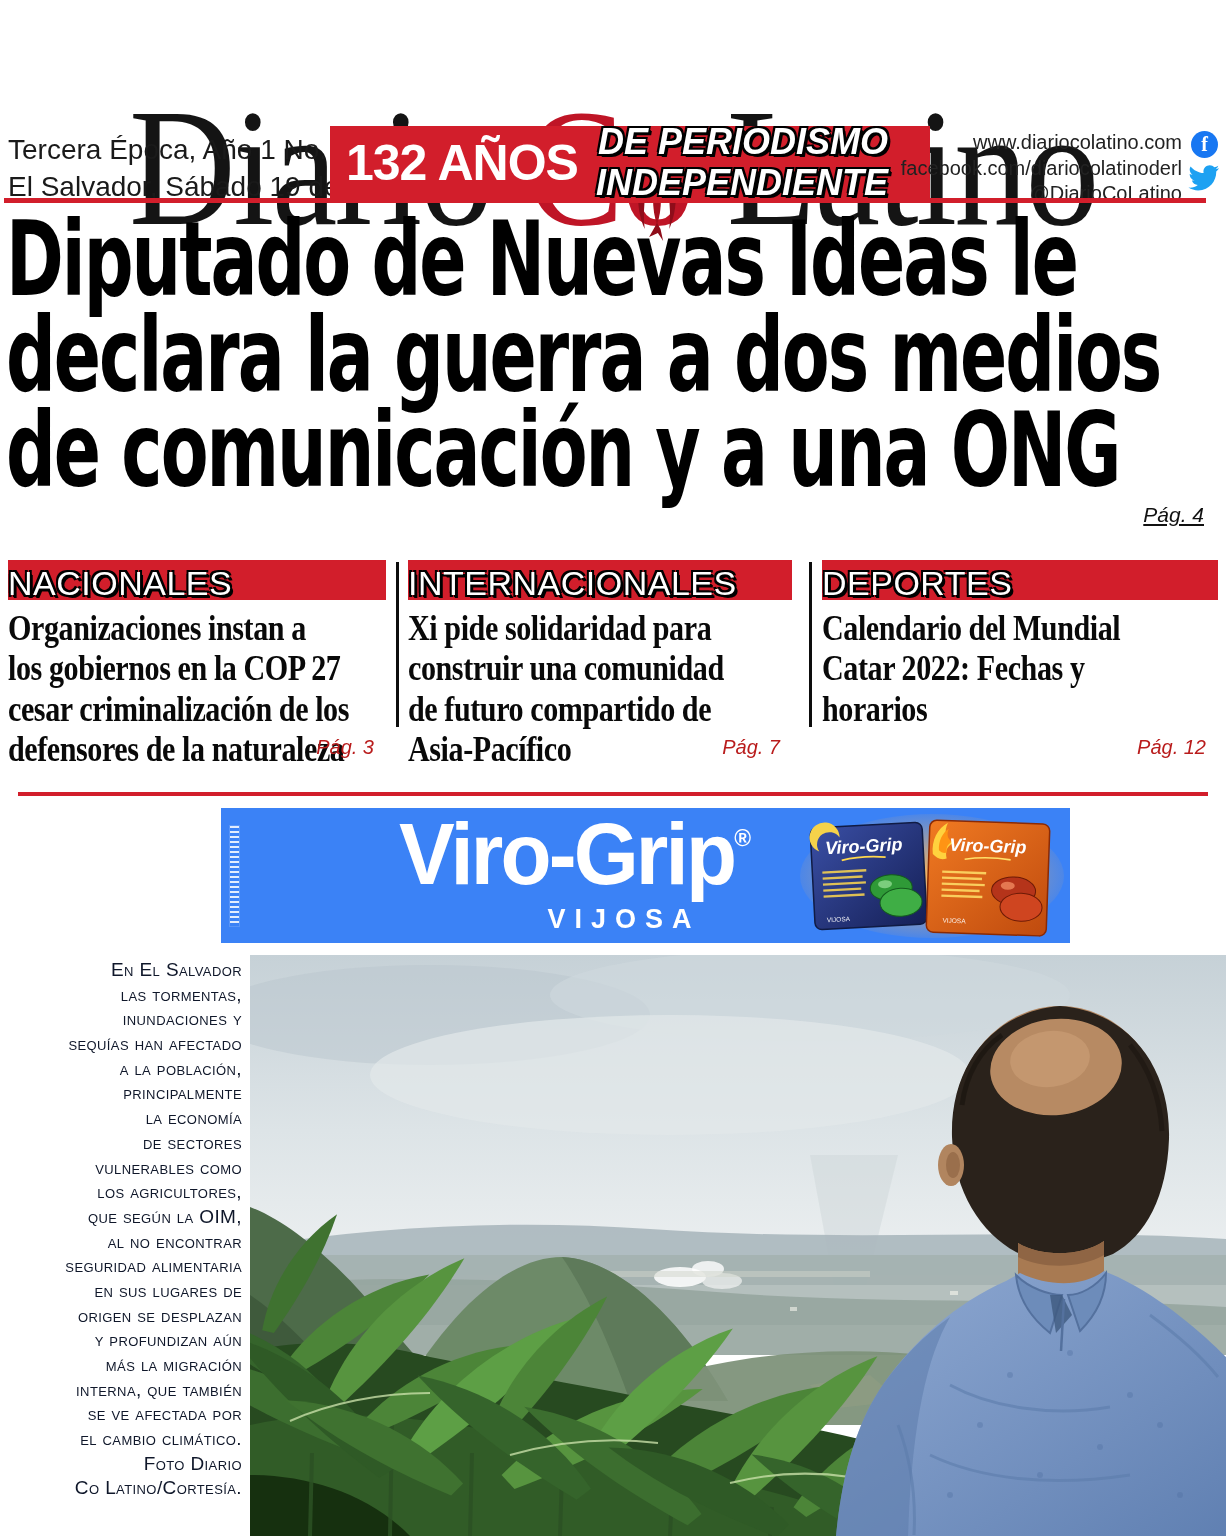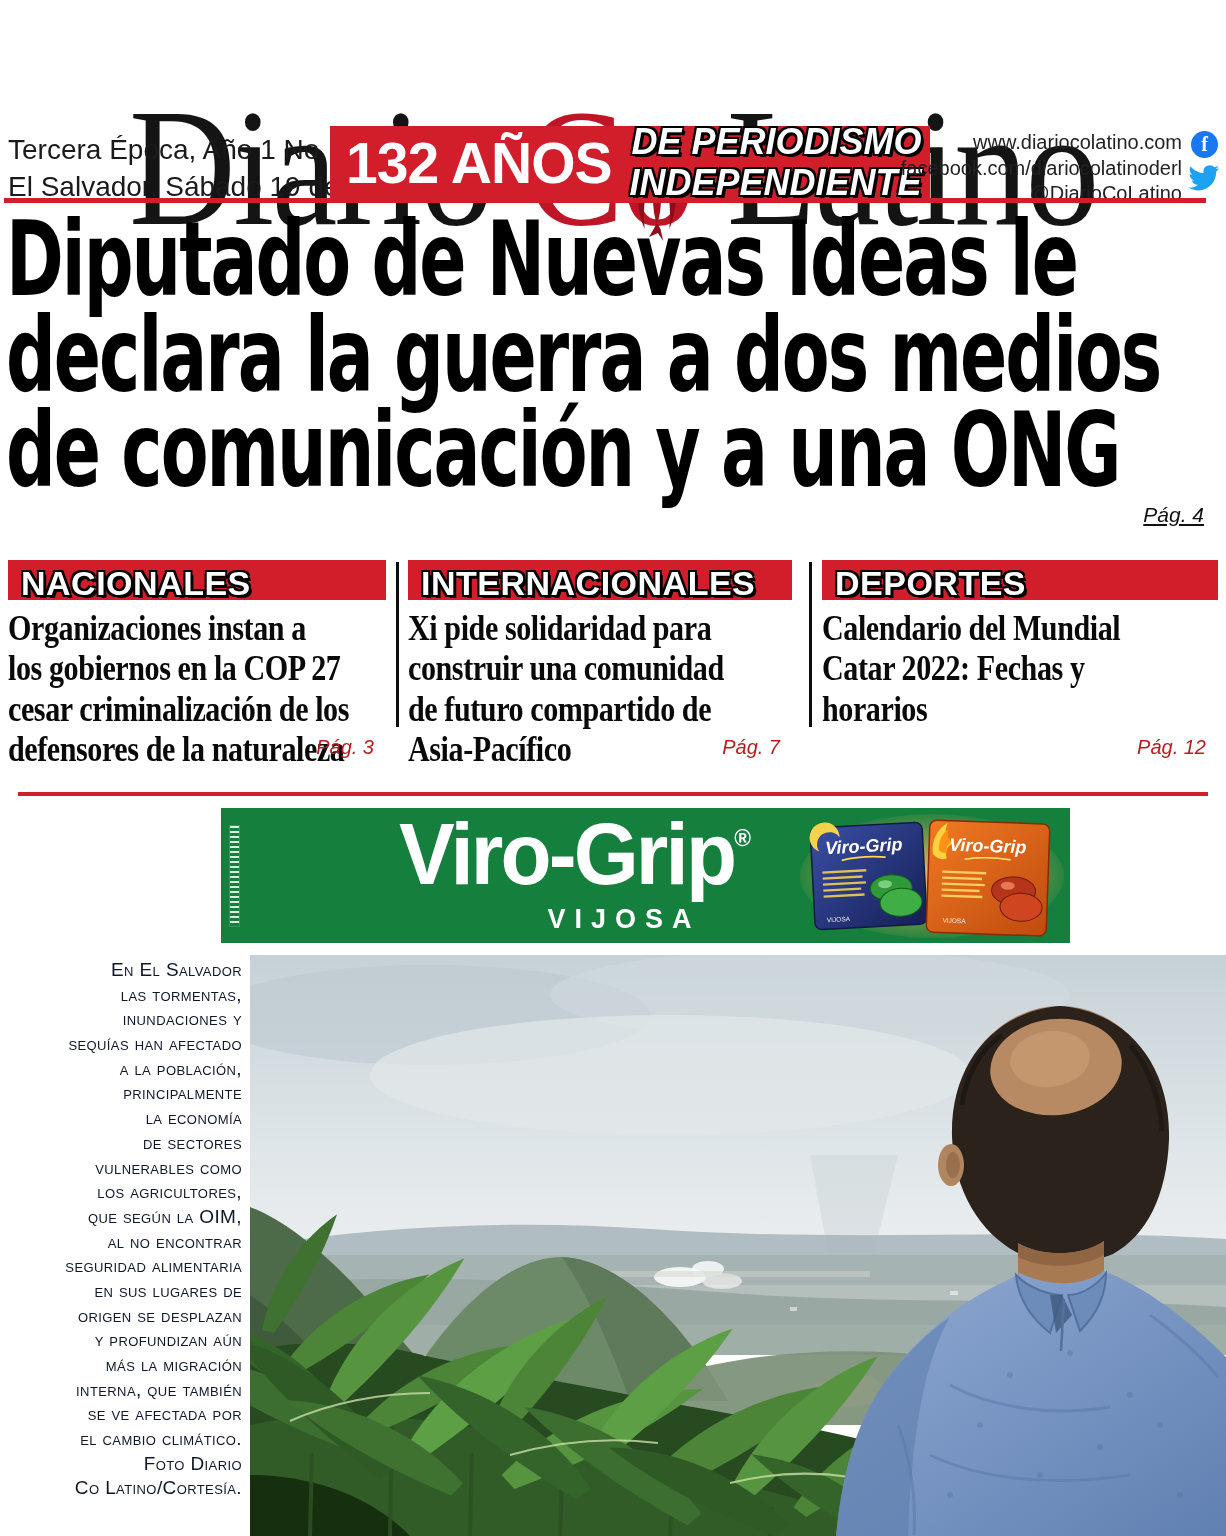--- a/index.html
+++ b/index.html
@@ -20,21 +20,21 @@
   .o-wrap{position:relative;display:inline-block;color:#bf1526;}
   .phoenix{position:absolute;left:50%;bottom:4px;transform:translateX(-50%);height:116px;width:58px;}
   .edition{
     position:absolute;left:8px;top:132px;font-size:28px;line-height:1.32;color:#1a1a1a;
   }
   .banner{
     position:absolute;left:330px;top:126px;width:600px;height:73px;
     background:#d21e2b;display:flex;align-items:center;color:#fff;
   }
   .banner-years{
-    font-size:57px;font-weight:700;padding:0 18px 0 16px;letter-spacing:-1px;white-space:nowrap;
+    font-size:50px;font-weight:700;padding:0 18px 0 16px;letter-spacing:-1px;white-space:nowrap;
   }
   .banner-slogan{
     font-size:36px;font-weight:700;line-height:1.12;white-space:pre-line;text-align:right;
     letter-spacing:0;
     text-shadow:-2px -2px 0 #000,2px -2px 0 #000,-2px 2px 0 #000,2px 2px 0 #000,3px 3px 0 #000;
     font-style:italic;
   }
   .contacts{
     position:absolute;right:44px;top:130px;text-align:right;font-size:20px;line-height:1.28;color:#222;margin-left:33px;
   }
@@ -58,37 +58,37 @@
   .lead-pag{
     position:absolute;right:22px;top:503px;font-size:21px;font-style:italic;color:#111;text-decoration:underline;
   }
   
   .col{position:absolute;top:560px;height:205px;}
   .col-1{left:8px;width:378px;}
   .col-2{left:408px;width:384px;}
   .col-3{left:822px;width:396px;}
   .col-bar{
     height:40px;background:#d21e2b;color:#fff;
-    font-size:34px;font-weight:700;line-height:46px;padding-left:13px;
+    font-size:34px;font-weight:400;line-height:46px;
     letter-spacing:.5px;
     text-shadow:-2px -2px 0 #000,2px -2px 0 #000,-2px 2px 0 #000,2px 2px 0 #000,3px 3px 0 #000;
   }
   .col-head{
     margin-top:9px;font-family:"Liberation Serif","DejaVu Serif",serif;font-weight:700;
     font-size:35px;line-height:1.15;color:#090909;white-space:pre-line;
     transform:scaleX(.86);transform-origin:0 0;width:460px;letter-spacing:-.5px;
   }
   .col-pag{position:absolute;right:12px;top:176px;font-size:20px;font-style:italic;color:#b91c1c;}
   .v-divider{position:absolute;top:562px;width:3px;height:165px;background:#0d0d0d;}
   .vd-1{left:396px;}
   .vd-2{left:809px;}
   
   .ad{
     position:absolute;left:221px;top:808px;width:849px;height:135px;
-    background:#15803d;overflow:hidden;
+    background:#3b82f6;overflow:hidden;
   }
   .ad-microtext{
     position:absolute;left:9px;top:18px;width:9px;height:100px;
     background:repeating-linear-gradient(180deg,rgba(255,255,255,.85) 0 2px,rgba(255,255,255,0) 2px 5px);
     outline:1px solid rgba(255,255,255,.15);
   }
   .ad-brand{
     position:absolute;left:88px;top:2px;width:560px;text-align:center;
     color:#fff;font-weight:700;font-size:88px;letter-spacing:-3px;line-height:1;
     transform:scaleX(.95);transform-origin:0 0;white-space:nowrap;

